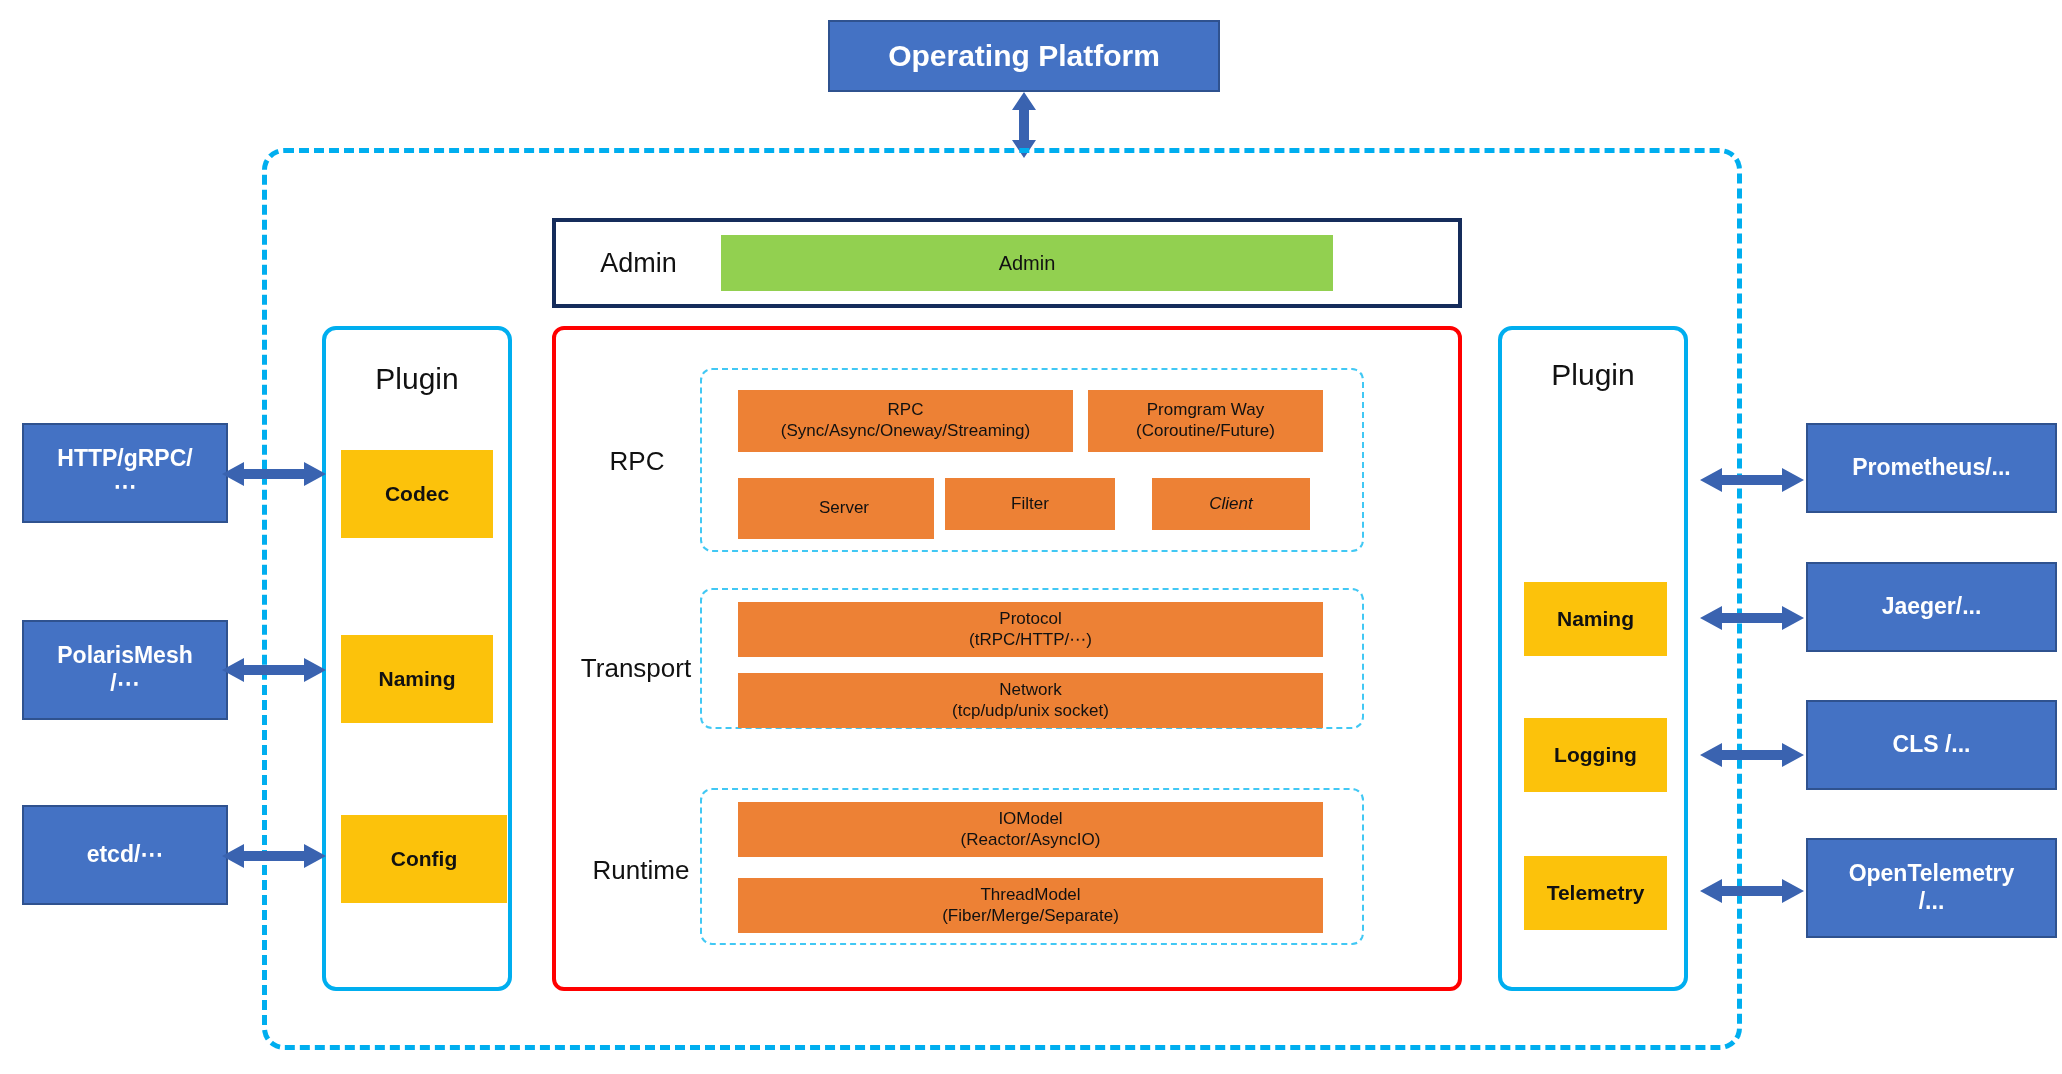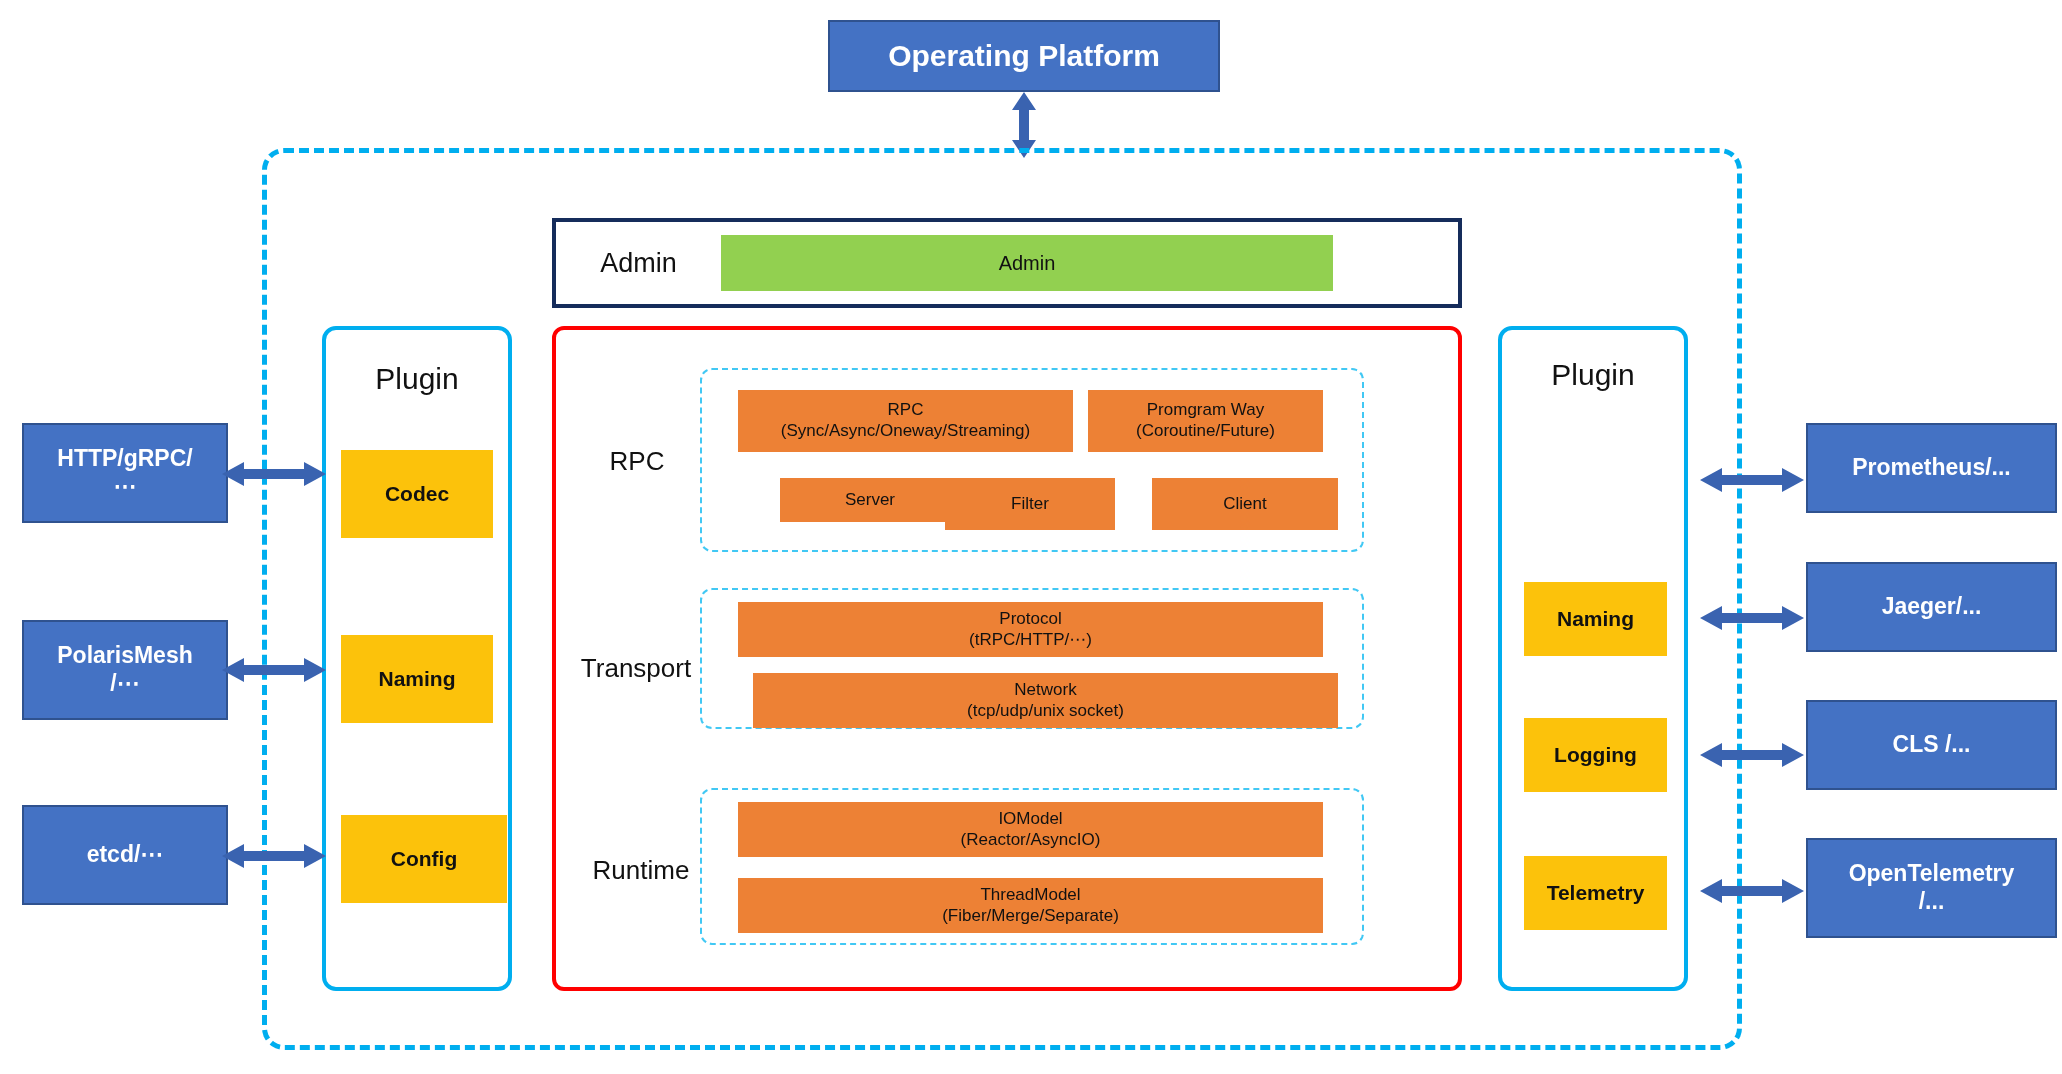--- a/index.html
+++ b/index.html
@@ -163,42 +163,42 @@
   <div class="orange" style="left:738px; top:390px; width:335px; height:62px;">
     <span>RPC</span>
     <span class="l2">(Sync/Async/Oneway/Streaming)</span>
   </div>
 
   <div class="orange" style="left:1088px; top:390px; width:235px; height:62px;">
     <span>Promgram Way</span>
     <span class="l2">(Coroutine/Future)</span>
   </div>
 
-  <div class="orange" style="left:780px; top:478px; width:180px; height:44px;">
+  <div class="orange" style="left:738px; top:478px; width:180px; height:61px;padding-left:16px;">
     <span>Server</span>
   </div>
 
   <div class="orange" style="left:945px; top:478px; width:170px; height:52px;">
     <span>Filter</span>
   </div>
 
-  <div class="orange" style="left:1152px; top:478px; width:186px; height:52px;">
+  <div class="orange" style="left:1152px; top:478px; width:158px; height:52px;font-style:italic;">
     <span>Client</span>
   </div>
 
   <div class="layer-label" style="left:556px; top:653px; width:160px;">Transport</div>
 
   <div class="dash-group" style="left:700px; top:588px; width:660px; height:137px;"></div>
 
   <div class="orange" style="left:738px; top:602px; width:585px; height:55px;">
     <span>Protocol</span>
     <span class="l2">(tRPC/HTTP/⋯)</span>
   </div>
 
-  <div class="orange" style="left:738px; top:673px; width:585px; height:55px;margin-left:15px;">
+  <div class="orange" style="left:738px; top:673px; width:585px; height:55px;">
     <span>Network</span>
     <span class="l2">(tcp/udp/unix socket)</span>
   </div>
 
   <div class="layer-label" style="left:566px; top:855px; width:150px;">Runtime</div>
 
   <div class="dash-group" style="left:700px; top:788px; width:660px; height:153px;"></div>
 
   <div class="orange" style="left:738px; top:802px; width:585px; height:55px;">
     <span>IOModel</span>

